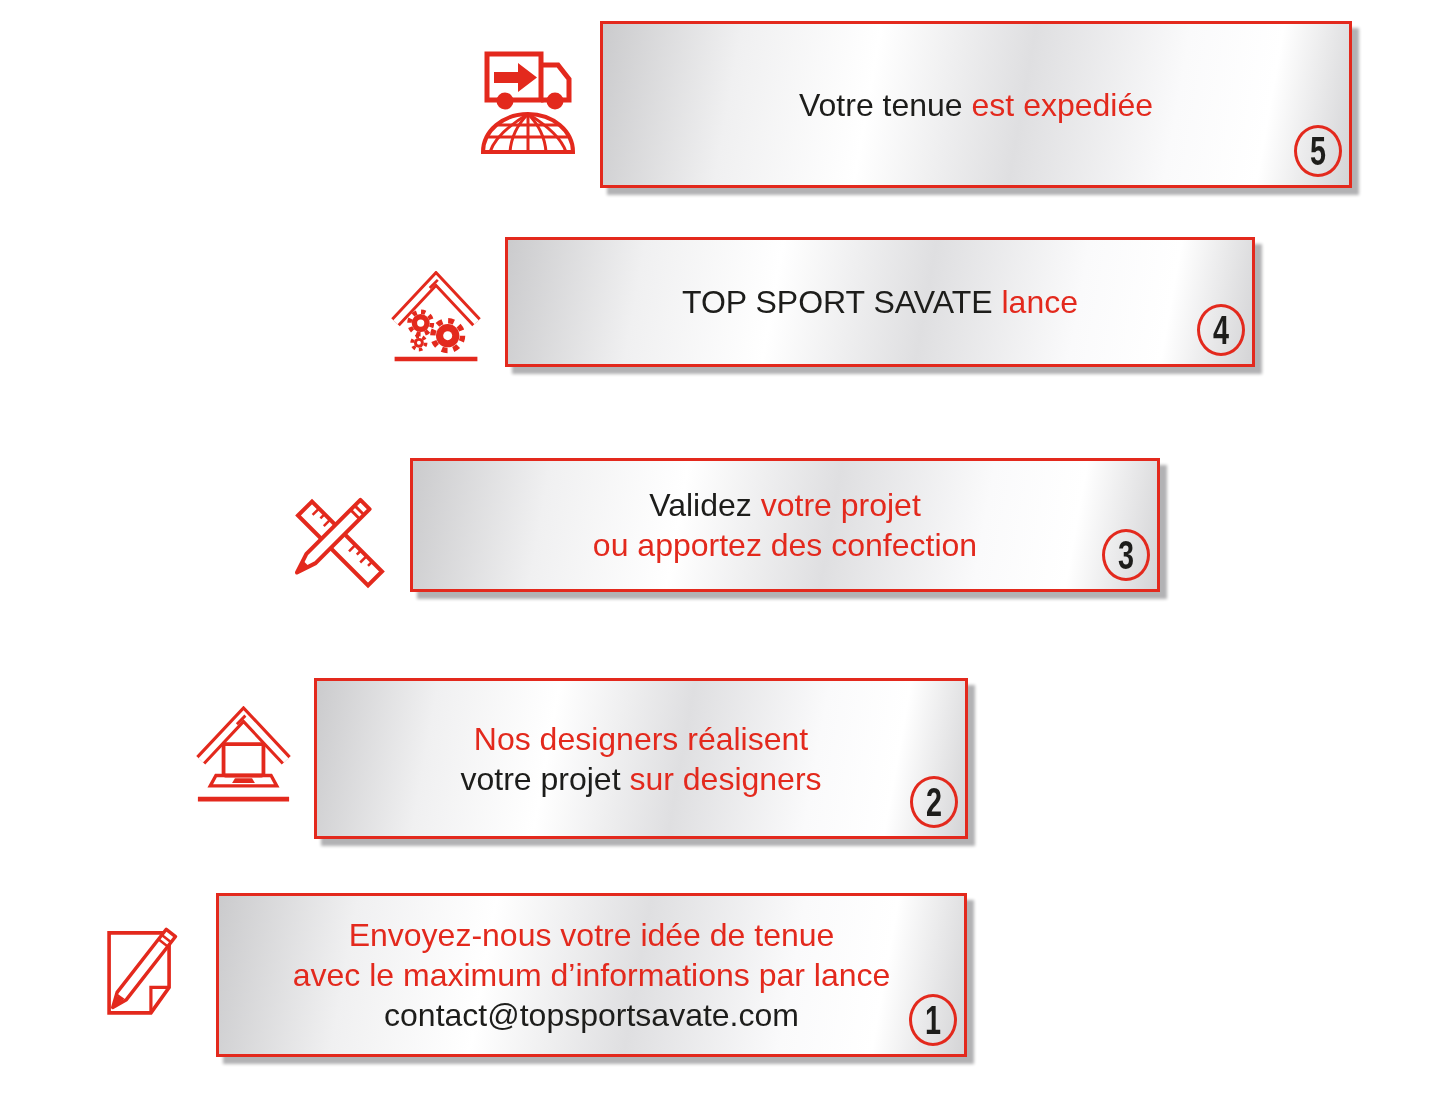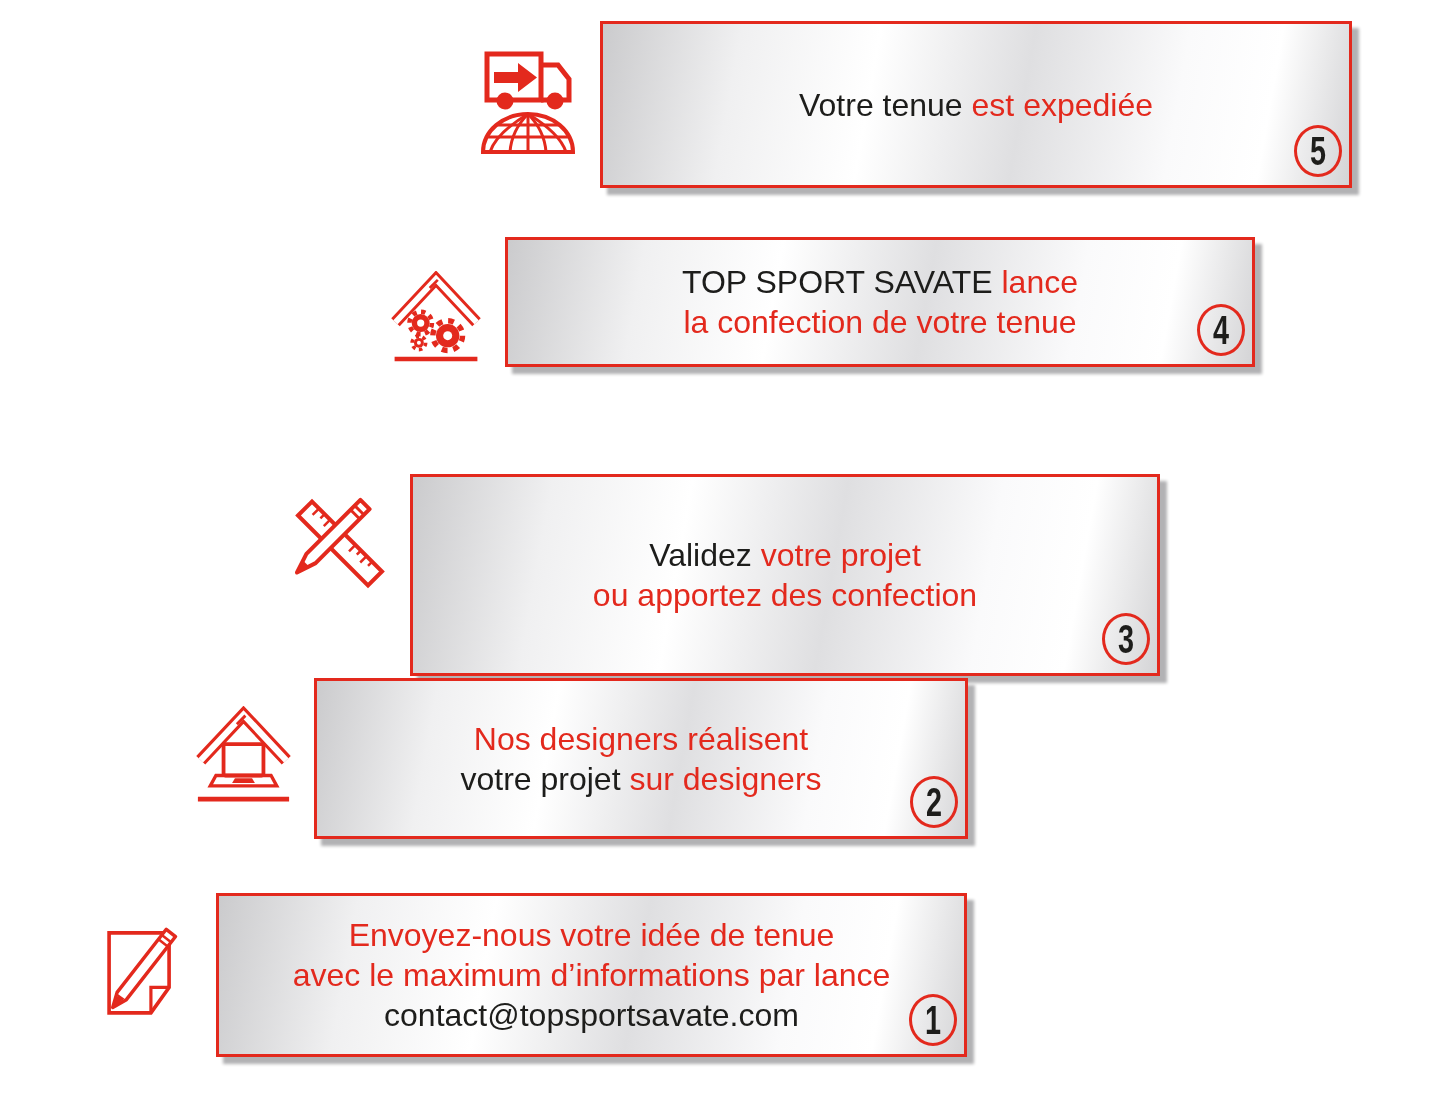--- a/index.html
+++ b/index.html
@@ -18,21 +18,21 @@
     position:absolute;
     box-sizing:border-box;
     border:3px solid var(--red);
     background:linear-gradient(100deg,
       #cbcbcd 0%, #f0f0f1 18%, #ffffff 36%,
       #dfdfe1 56%, #fafafb 76%, #ffffff 88%, #d4d4d6 100%);
     box-shadow:7px 7px 3px var(--shadow);
   }
   .p5{left:600px;top:21px;width:752px;height:167px;}
   .p4{left:505px;top:237px;width:750px;height:130px;}
-  .p3{left:410px;top:458px;width:750px;height:202px;margin-top:16px;}
+  .p3{left:410px;top:458px;width:750px;height:134px;}
   .p2{left:314px;top:678px;width:654px;height:161px;}
   .p1{left:216px;top:893px;width:751px;height:164px;}
   .panel-text{
     position:absolute;inset:0;
     display:flex;flex-direction:column;
     justify-content:center;align-items:center;
     font-size:32px;line-height:40px;
     text-align:center;
     color:var(--text-black);
   }
@@ -101,21 +101,20 @@
     <circle cx="63" cy="71" r="5" fill="#ffffff"></circle>
     <circle class="ic-s" cx="31" cy="79" r="7.5" stroke-width="4" stroke-dasharray="3.9 3.95"></circle>
     <circle class="ic-f" cx="31" cy="79" r="5.5"></circle>
     <circle cx="31" cy="79" r="2.2" fill="#ffffff"></circle>
     <path class="ic-s" d="M4 97 H96" stroke-width="5"></path>
   </svg>
 </div>
 <div class="panel p4">
   <div class="panel-text">
     <div><span class="seg-black">TOP SPORT SAVATE </span><span class="seg-red">lance</span></div>
-    <div><span class="seg-red">la confection de votre tenue</span></div>
   </div>
   <div class="badge">
     <span class="badge-num">4</span>
   </div>
 </div>
 
 <div class="icon" style="left:289px;top:491px;width:100px;height:103px;">
   <svg viewBox="0 0 100 100">
     <path class="ic-s" d="M9 23 L23 9 L93 79 L79 93 Z" stroke-width="4"></path>
     <path class="ic-s" d="M30 16 L23.6 22.4 M35.6 21.6 L31.4 25.8 M41.2 27.2 L34.8 33.6 M46.8 32.8 L42.6 37 M66.4 52.4 L60 58.8 M72 58 L67.8 62.2 M77.6 63.6 L71.2 70 M83.2 69.2 L79 73.4" stroke-width="2.5"></path>

